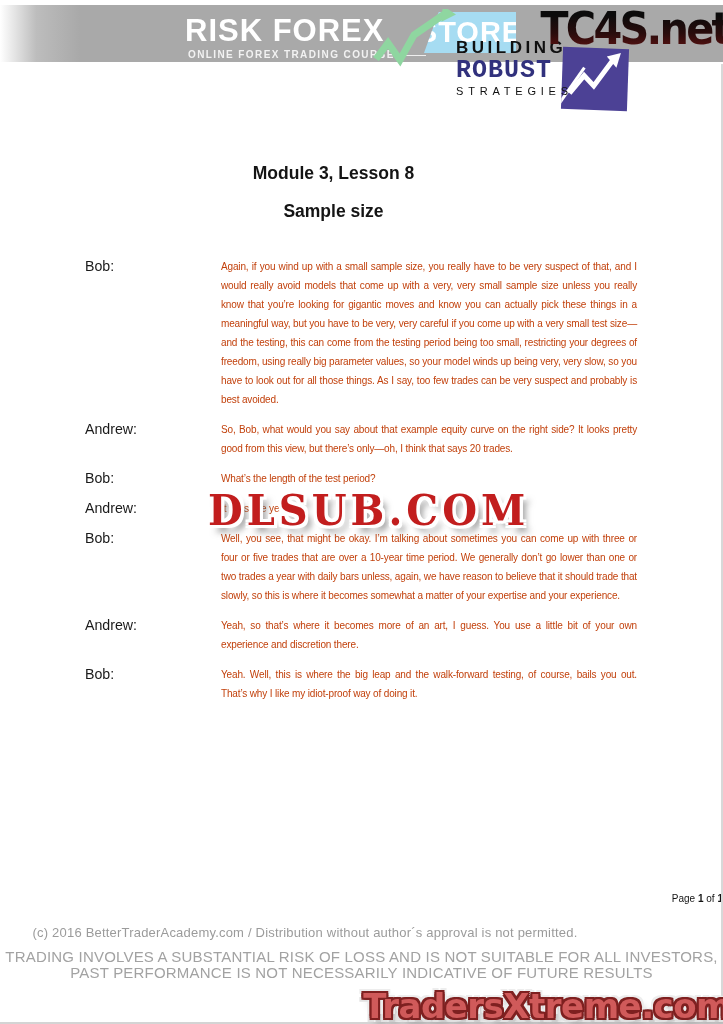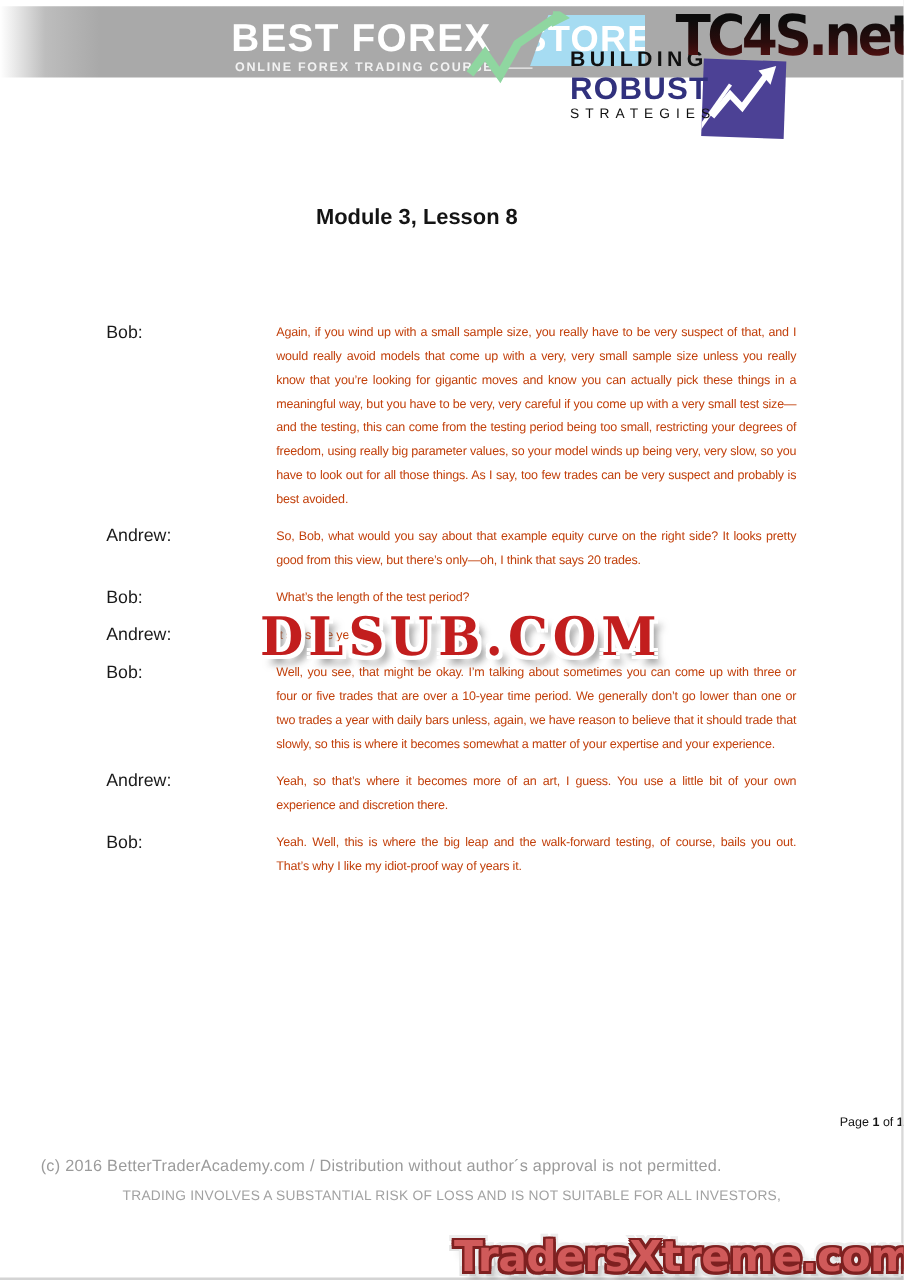--- a/index.html
+++ b/index.html
@@ -47,21 +47,21 @@
   @supports (-webkit-background-clip:text){
     .site-name{
       background:linear-gradient(180deg,#0b0b0b 25%,#2a0c0c 60%,#6e1414 100%);
       -webkit-background-clip:text;background-clip:text;color:transparent;
     }
   }
 
   
   .mc{position:absolute;left:456px;top:38px;width:186px;z-index:3;}
   .mc-l1{font-size:17px;font-weight:bold;letter-spacing:3.5px;color:#101010;line-height:20px;}
-  .mc-l2{font-size:25px;font-weight:bold;letter-spacing:1px;color:#31317d;line-height:26px;}
+  .mc-l2{font-size:25px;font-weight:bold;letter-spacing:1px;color:#31317d;line-height:26px;font-family:Liberation Mono, monospace;}
   .mc-l3{font-size:11px;font-weight:normal;letter-spacing:4.8px;color:#101010;line-height:15px;}
   .mc-l4{font-size:21px;font-weight:bold;letter-spacing:1.6px;color:#101010;line-height:25px;}
   .mc-square{
     position:absolute;left:106px;top:10px;width:66px;height:62px;
     background:#4c4195;transform:rotate(2deg);z-index:-1;
   }
 
   
   .titles{position:absolute;top:163px;left:0;width:667px;text-align:center;}
   .title-line{font-size:17.5px;font-weight:bold;color:#141414;}
@@ -94,29 +94,29 @@
       -2px -2px 0 #7e2020,2px -2px 0 #7e2020,-2px 2px 0 #7e2020,2px 2px 0 #7e2020,
       -2px 0 0 #7e2020,2px 0 0 #7e2020,0 -2px 0 #7e2020,0 2px 0 #7e2020,
       -4px -4px 0 #ededed,4px -4px 0 #ededed,-4px 4px 0 #e2e2e2,4px 4px 1px #cccccc,
       6px 7px 8px rgba(0,0,0,0.3);
   }
 
   
   .footer-page{position:absolute;top:893px;left:0;width:723px;text-align:right;font-size:10px;color:#141414;}
   .footer-page b{font-weight:bold;}
   .footer-copy{position:absolute;top:925px;left:0;width:610px;text-align:center;font-size:13px;color:#9b9b9b;letter-spacing:0.2px;}
-  .footer-disc{position:absolute;top:949px;left:0;width:723px;text-align:center;font-size:11px;color:#a2a2a2;line-height:16px;letter-spacing:0.2px;}
+  .footer-disc{position:absolute;top:949px;left:0;width:723px;text-align:center;font-size:15px;color:#a2a2a2;line-height:16px;letter-spacing:0.2px;}
 </style>
 </head>
 <body>
 
 <div class="page">
 
   <div class="banner">
-    <div class="bfs-name">BEST FOREX</div>
+    <div class="bfs-name">RISK FOREX</div>
     <div class="bfs-tagline">ONLINE FOREX TRADING COURSE</div>
     <div class="store-flag">
       <span>STORE</span>
     </div>
     <svg class="green-arrow" width="92" height="58" viewBox="0 0 92 58">
       <polyline points="4,50 16,34 28,51 42,26 74,4" fill="none" stroke="#8fd6a0" stroke-width="7" stroke-linejoin="miter"></polyline>
       <polygon points="66,0 82,0 74,14" fill="#8fd6a0" transform="rotate(34 74 6)"></polygon>
     </svg>
   </div>
 
@@ -130,20 +130,21 @@
         <line x1="-4" y1="60" x2="22" y2="20" stroke="#ffffff" stroke-width="3"></line>
       </svg>
     </div>
     <div class="mc-l1">BUILDING</div>
     <div class="mc-l2">ROBUST</div>
     <div class="mc-l3">STRATEGIES</div>
   </div>
 
   <div class="titles">
     <div class="title-line">Module 3, Lesson 8</div>
+    <div class="title-line">Sample size</div>
   </div>
 
   <div class="transcript" id="transcript">
       <div class="t-row">
         <div class="t-speaker">Bob:</div>
         <div class="t-text">Again, if you wind up with a small sample size, you really have to be very suspect of that, and I would really avoid models that come up with a very, very small sample size unless you really know that you’re looking for gigantic moves and know you can actually pick these things in a meaningful way, but you have to be very, very careful if you come up with a very small test size—and the testing, this can come from the testing period being too small, restricting your degrees of freedom, using really big parameter values, so your model winds up being very, very slow, so you have to look out for all those things. As I say, too few trades can be very suspect and probably is best avoided.</div>
       </div>
       <div class="t-row">
         <div class="t-speaker">Andrew:</div>
         <div class="t-text">So, Bob, what would you say about that example equity curve on the right side? It looks pretty good from this view, but there’s only—oh, I think that says 20 trades.</div>
@@ -159,33 +160,34 @@
       <div class="t-row">
         <div class="t-speaker">Bob:</div>
         <div class="t-text">Well, you see, that might be okay. I’m talking about sometimes you can come up with three or four or five trades that are over a 10-year time period. We generally don’t go lower than one or two trades a year with daily bars unless, again, we have reason to believe that it should trade that slowly, so this is where it becomes somewhat a matter of your expertise and your experience.</div>
       </div>
       <div class="t-row">
         <div class="t-speaker">Andrew:</div>
         <div class="t-text">Yeah, so that’s where it becomes more of an art, I guess. You use a little bit of your own experience and discretion there.</div>
       </div>
       <div class="t-row">
         <div class="t-speaker">Bob:</div>
-        <div class="t-text">Yeah. Well, this is where the big leap and the walk-forward testing, of course, bails you out. That’s why I like my idiot-proof way of years it.</div>
+        <div class="t-text">Yeah. Well, this is where the big leap and the walk-forward testing, of course, bails you out. That’s why I like my idiot-proof way of doing it.</div>
       </div>
     </div>
 
   <div class="wm-dlsub">DLSUB.COM</div>
   <div class="wm-traders">TradersXtreme.com</div>
 
   <div class="footer-page">
     <span>Page</span>
     <b>1</b>
     <span>of</span>
     <b>1</b>
   </div>
   <div class="footer-copy">(c) 2016 BetterTraderAcademy.com / Distribution without author´s approval is not permitted.</div>
   <div class="footer-disc">
     <div>TRADING INVOLVES A SUBSTANTIAL RISK OF LOSS AND IS NOT SUITABLE FOR ALL INVESTORS,</div>
+    <div>PAST PERFORMANCE IS NOT NECESSARILY INDICATIVE OF FUTURE RESULTS</div>
   </div>
 
   <div class="edge-right"></div>
   <div class="edge-bottom"></div>
 </div>
 
 </body></html>

